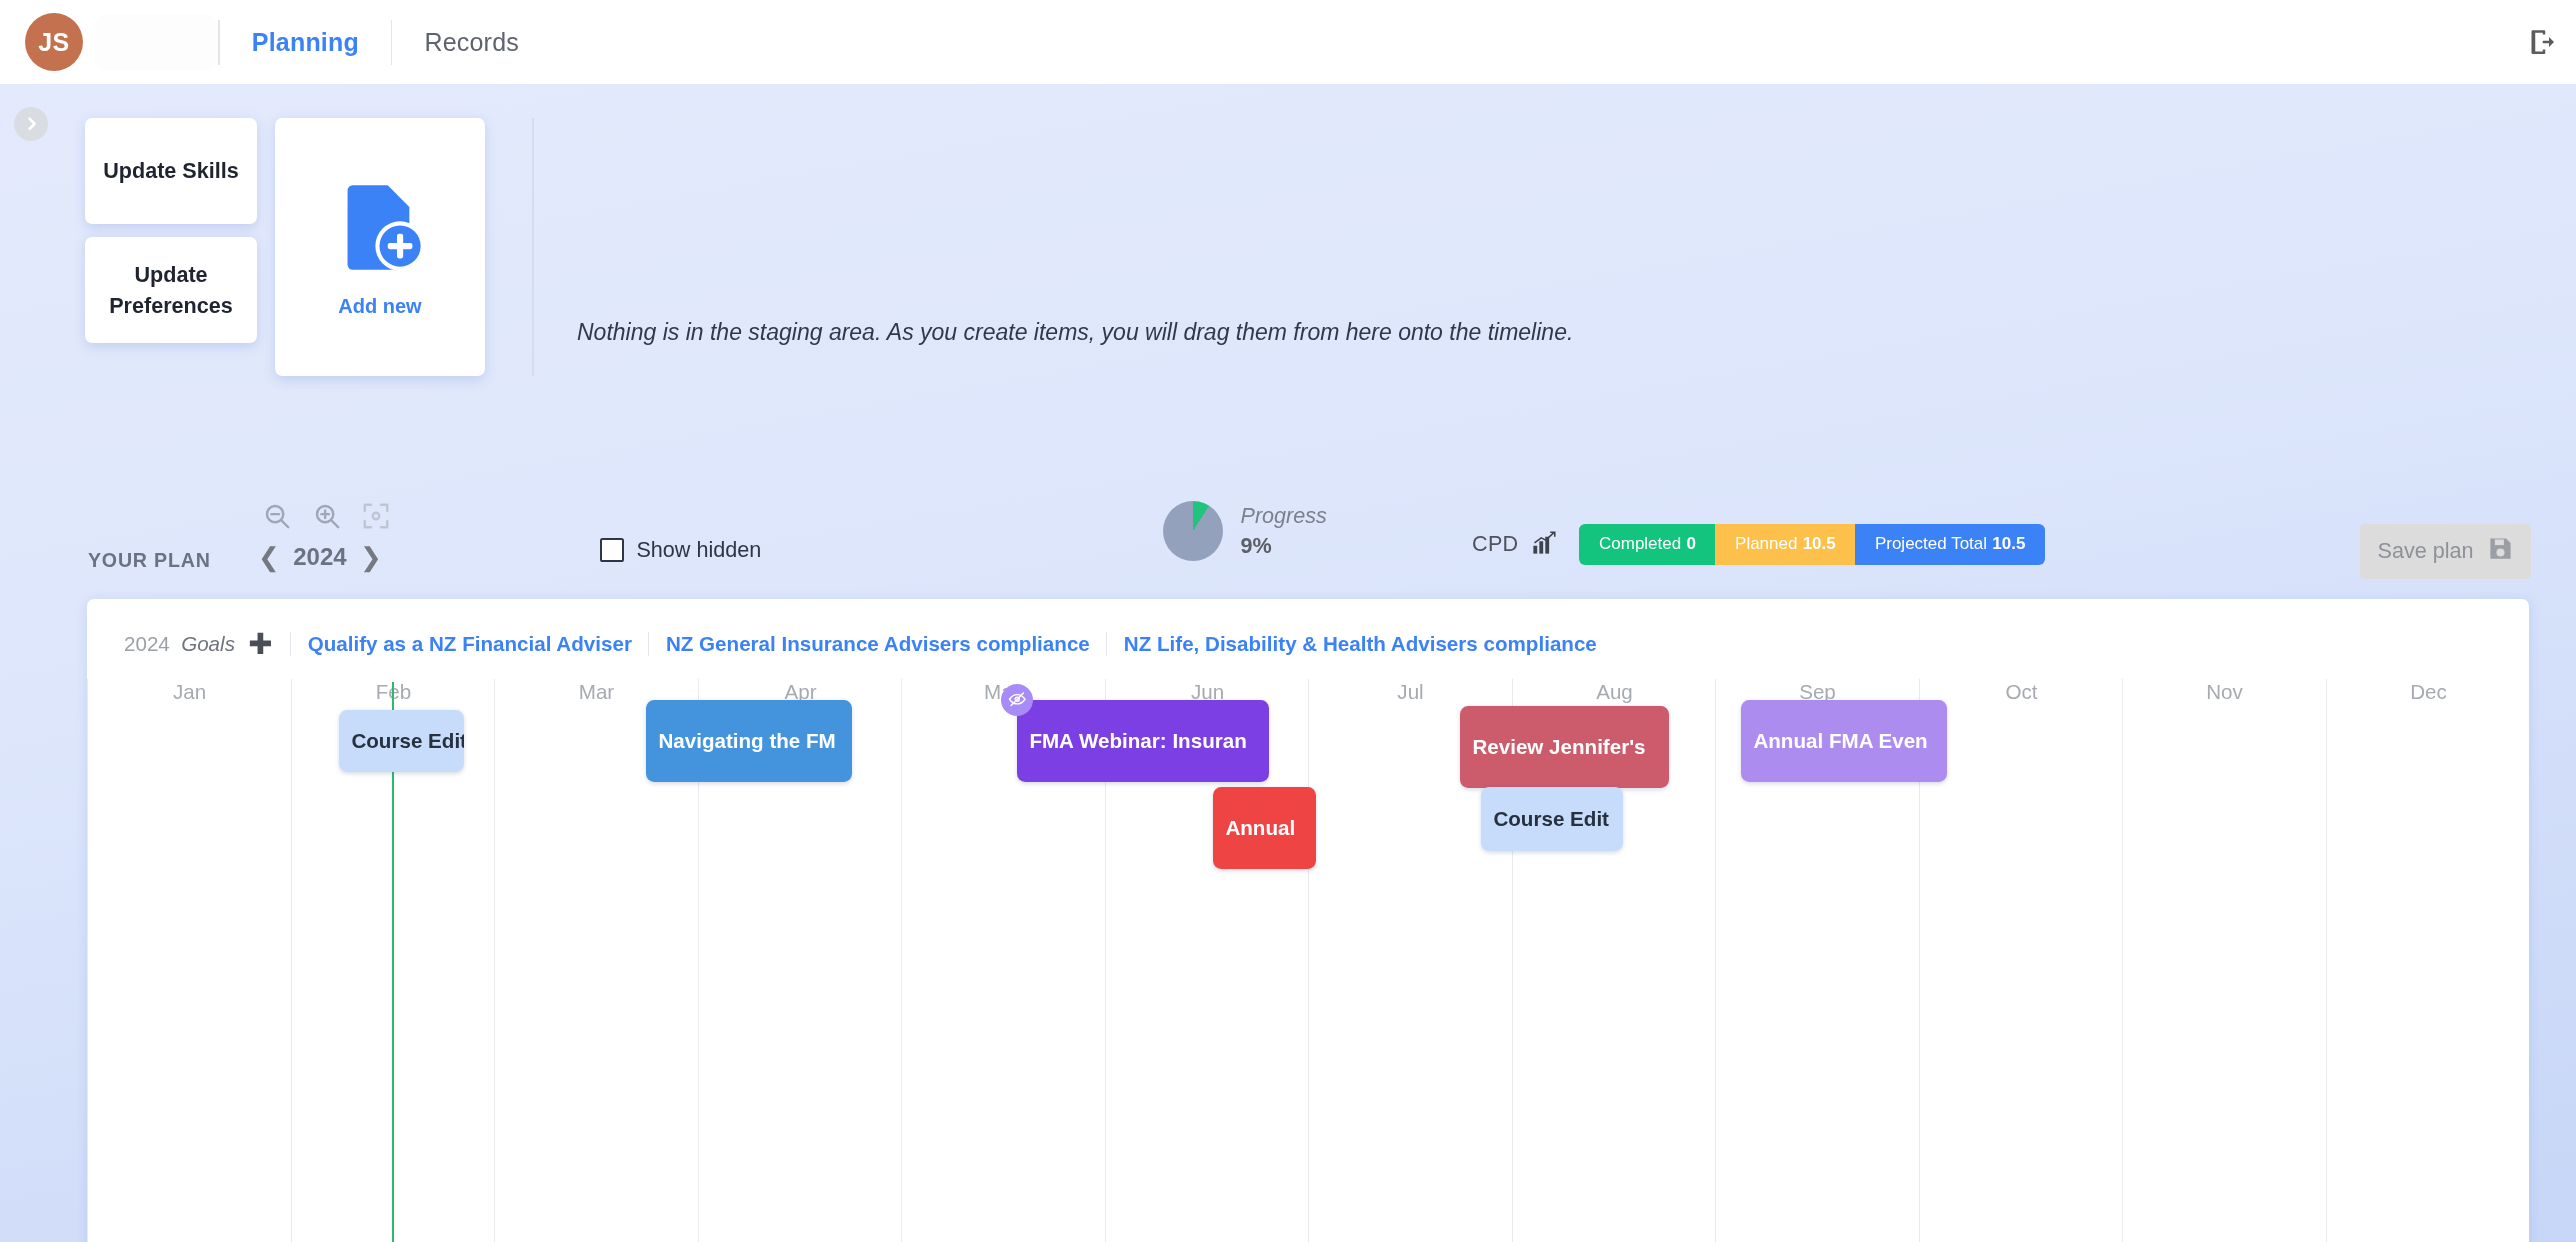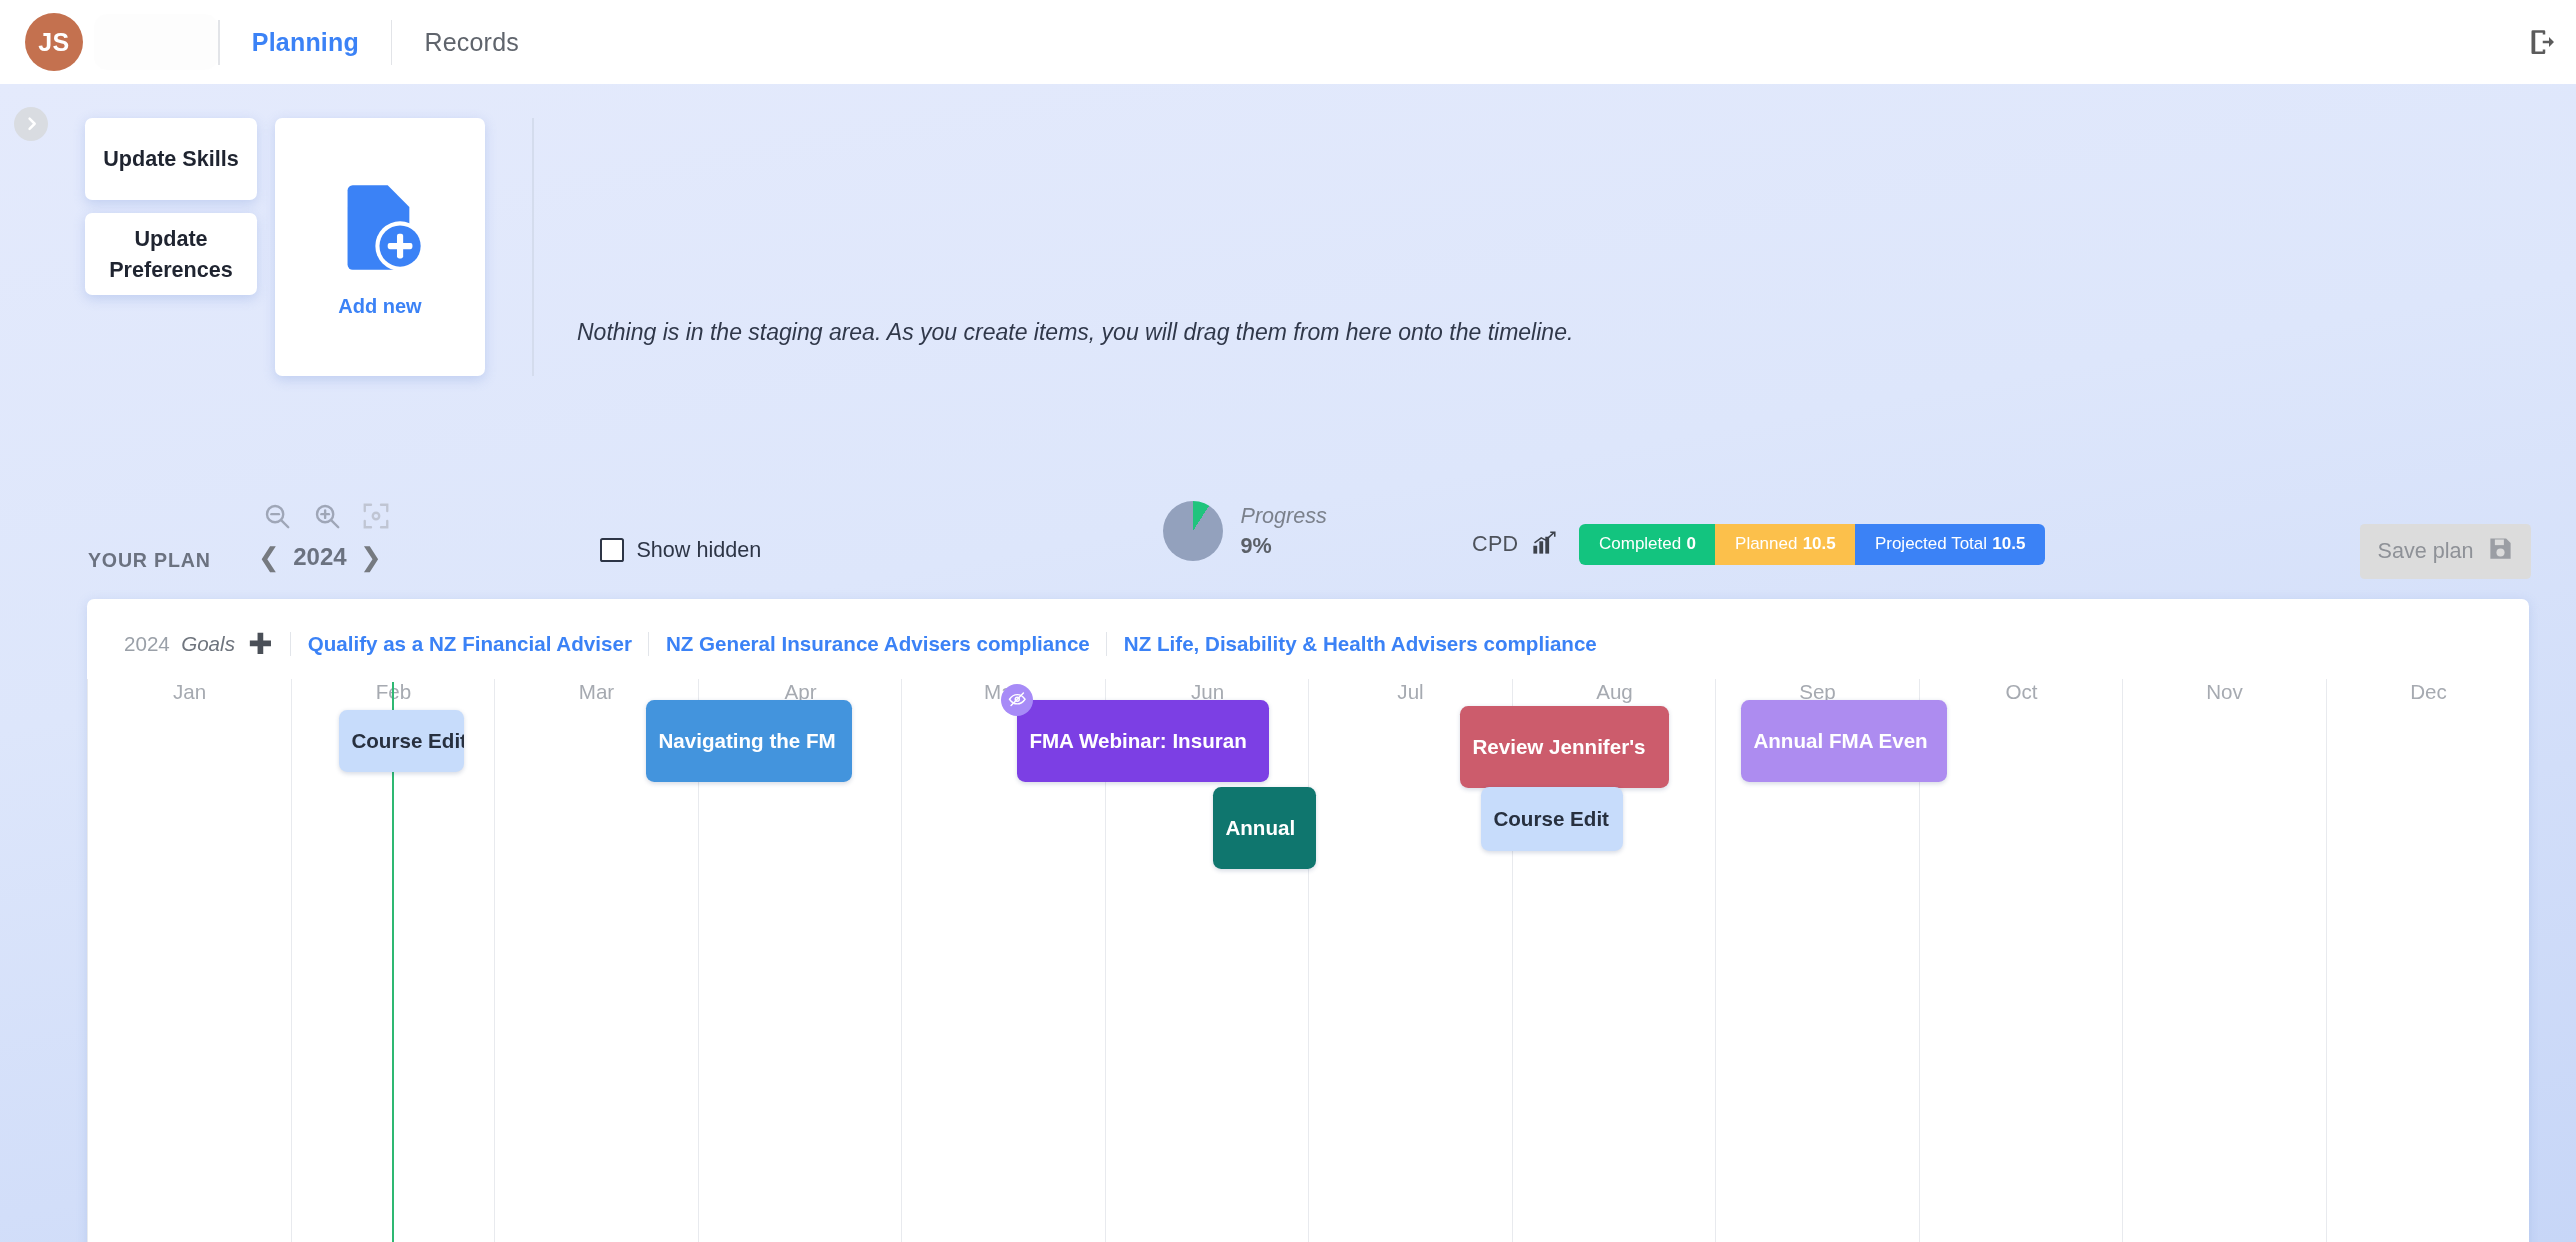--- a/index.html
+++ b/index.html
@@ -64,21 +64,21 @@
     background: #d9dce1;
     display: flex; align-items: center; justify-content: center;
     cursor: pointer; z-index: 5;
   }
   .staging {
     position: absolute; left: 85px; top: 34px;
     display: flex; gap: 18px; align-items: flex-start;
   }
   .mini-col { display: flex; flex-direction: column; gap: 13.4px; }
   .mini-card {
-    width: 172px; height: 82px;
+    width: 172px; height: 106px;
     background: #fff; border-radius: 7.2px;
     box-shadow: 0 3.1px 11.3px rgba(120,150,220,.30);
     display: flex; align-items: center; justify-content: center;
     text-align: center; line-height: 1.45;
     font-size: 21.6px; font-weight: 700; color: #1f2430;
     cursor: pointer;
   }
   .add-card {
     width: 210px; height: 258px;
     background: #fff; border-radius: 7.2px;
@@ -407,21 +407,21 @@
           <div class="chip light" style="left: 252px; top: 31px; width: 125px; height: 62px; background: rgb(199, 220, 251); color: rgb(39, 48, 63);">Course Edit</div>
           <div class="chip" style="left: 930px; top: 20.6px; width: 252px; height: 82px; background: rgb(124, 63, 228); color: rgb(255, 255, 255);">FMA Webinar: Insuran</div>
           <div class="chip" style="left: 559px; top: 20.6px; width: 206px; height: 82px; background: rgb(67, 148, 221); color: rgb(255, 255, 255);">Navigating the FM</div>
           <div class="hidden-badge" style="left: 914px; top: 4.6px;">
             <svg width="18.5" height="18.5" viewBox="0 0 24 24" fill="none" stroke="#ffffff" stroke-width="1.9" stroke-linecap="round">
               <path d="M2 12s4-6 10-6 10 6 10 6-4 6-10 6S2 12 2 12z"></path>
               <circle cx="12" cy="12" r="2.6"></circle>
               <line x1="4" y1="20" x2="20" y2="4"></line>
             </svg>
           </div>
-          <div class="chip" style="left: 1126px; top: 108px; width: 103px; height: 82px; background: #0f766e; color: rgb(255, 255, 255);">Annual</div>
+          <div class="chip" style="left: 1126px; top: 108px; width: 103px; height: 82px; background: #ef4444; color: rgb(255, 255, 255);">Annual</div>
           <div class="chip" style="left: 1373px; top: 27px; width: 209px; height: 82px; background: rgb(204, 92, 108); color: rgb(255, 255, 255);">Review Jennifer's</div>
           <div class="chip light" style="left: 1394px; top: 108px; width: 142px; height: 64px; background: rgb(199, 220, 251); color: rgb(39, 48, 63);">Course Edit</div>
           <div class="chip" style="left: 1654px; top: 20.6px; width: 206px; height: 82px; background: rgb(173, 140, 240); color: rgb(255, 255, 255);">Annual FMA Even</div>
         </div>
 
   </div>
 
 </div>
 </div>
 

